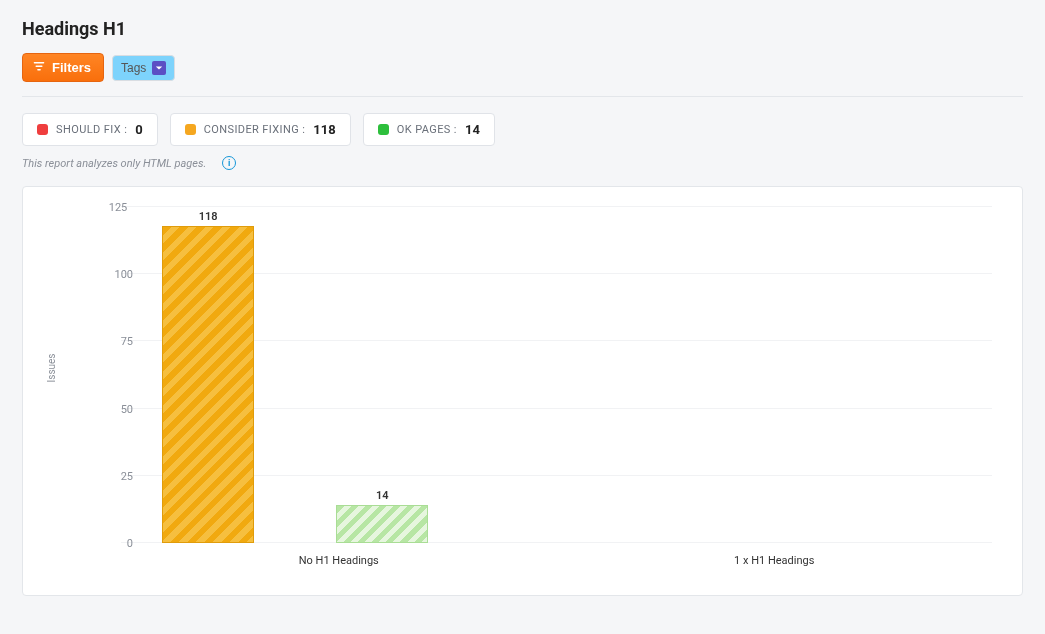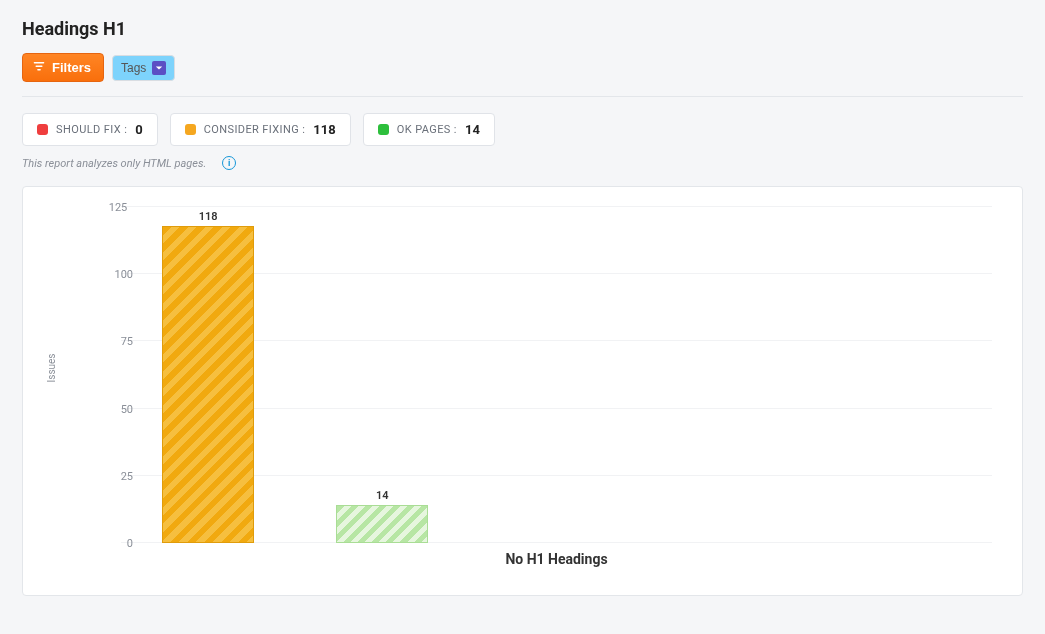--- a/index.html
+++ b/index.html
@@ -88,21 +88,21 @@
   .ytick { position:absolute; right: calc(100% - 12px); transform:translateY(50%); font-size:11px; color:#8a8f98; text-align:right; width:30px;}
   .ylabel { position:absolute; left:-50px; top:50%; transform: rotate(-90deg) translateX(10px); transform-origin: left center; font-size:10px; color:#8a8f98;}
   .bars-row { position:absolute; left:0; right:0; bottom:0; top:0; display:flex;}
   .bar-slot { flex:1; position:relative; }
   .bar {
     position:absolute; bottom:0; left:50%; transform:translateX(-50%);
     width: 92px;
   }
   .bar-val { position:absolute; bottom:100%; left:50%; transform:translateX(-50%); font-size:11px; color:#333; padding-bottom:4px; font-weight:600;}
   .xlabels { position:absolute; left:20px; right:0; bottom:0; display:flex;}
-  .xlabel { flex:1; text-align:center; font-size:14px; color:#333; font-weight:700; padding-top:8px;}
+  .xlabel { flex:1; text-align:center; font-size:11px; color:#333; font-weight:400; padding-top:8px;}
   .hatch-orange {
     background-color:#f5b82e;
     background-image: repeating-linear-gradient(135deg, #f1a90f 0, #f1a90f 6px, #f6bf3f 6px, #f6bf3f 12px);
     border:1px solid #e09c0b;
   }
   .hatch-green {
     background-color:#d8f2ce;
     background-image: repeating-linear-gradient(135deg, #b7e6a4 0, #b7e6a4 5px, #e6f6de 5px, #e6f6de 10px);
     border:1px solid #a9dd95;
   }
@@ -185,15 +185,16 @@
               <div class="bar-val">14</div>
             </div>
           </div>
           <div class="bar-slot"></div>
           <div class="bar-slot"></div>
           <div class="bar-slot"></div>
         </div>
       </div>
     <div class="xlabels" id="xlabels">
         <div class="xlabel">No H1 Headings</div>
+        <div class="xlabel">1 x H1 Headings</div>
       </div>
   </div>
 </div>
 
 </body></html>

